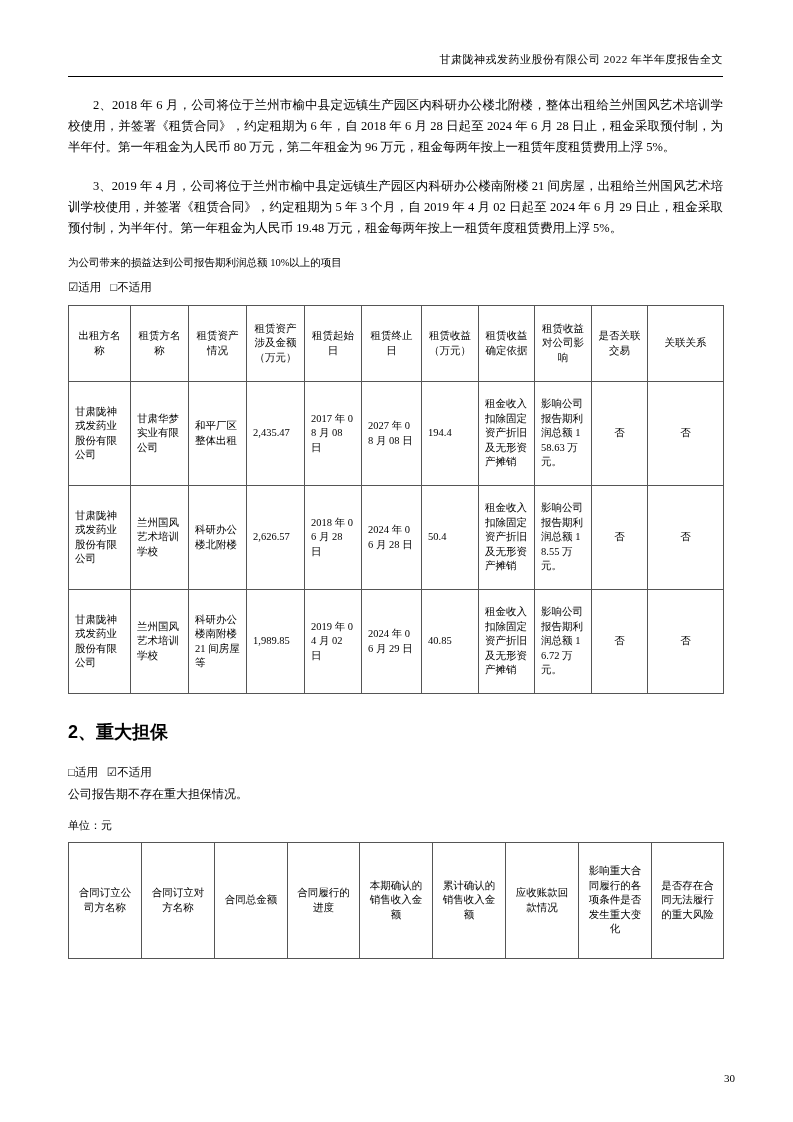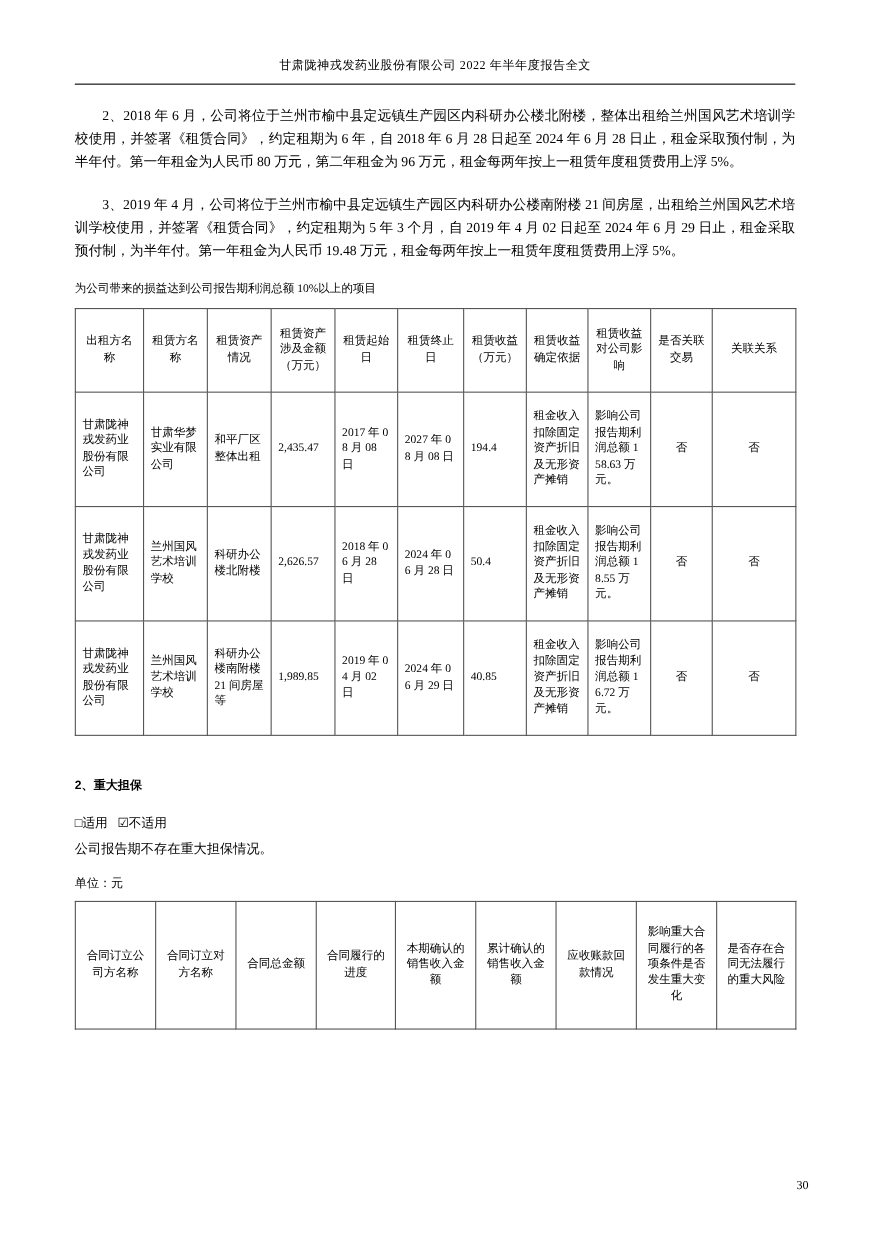--- a/index.html
+++ b/index.html
@@ -9,21 +9,21 @@
     width: 793px;
     height: 1122px;
     margin: 0 auto;
     background: #ffffff;
     font-family: "Liberation Serif", "DejaVu Serif", serif;
     color: #000;
     padding: 52px 70px 0 68px;
     overflow: hidden;
   }
   .page-header {
-    text-align: center;
+    text-align: right;
     font-size: 11px;
     letter-spacing: 0.5px;
     padding-bottom: 9px;
     border-bottom: 1px solid #000;
   }
   .body-para {
     margin: 18px 0 10px 0;
     font-size: 12.5px;
     line-height: 21px;
     text-align: justify;
@@ -59,22 +59,22 @@
     font-weight: normal;
     text-align: center;
   }
   .lease-table thead th { height: 76px; }
   .lease-table td { text-align: left; height: 104px; }
   .lease-table td:nth-child(7) { text-align: left; }
   .lease-table td:nth-child(10),
   .lease-table td:nth-child(11) { text-align: center; }
   .contracts-table thead th { height: 116px; }
   .section-heading {
-    margin: 37px 0 0 0;
-    font-size: 11px;
+    margin: 26px 0 0 0;
+    font-size: 18px;
     font-weight: bold;
     font-family: "Liberation Sans", "DejaVu Sans", sans-serif;
   }
   .body-line {
     margin: 4px 0 0 0;
     font-size: 12px;
     line-height: 19px;
   }
   .checkbox-line.mt { margin-top: 20px; }
   .unit-line {
@@ -97,20 +97,24 @@
 
   <div class="page-header">
     <span>甘肃陇神戎发药业股份有限公司 2022 年半年度报告全文</span>
   </div>
 
   <p class="body-para">2、2018 年 6 月，公司将位于兰州市榆中县定远镇生产园区内科研办公楼北附楼，整体出租给兰州国风艺术培训学校使用，并签署《租赁合同》，约定租期为 6 年，自 2018 年 6 月 28 日起至 2024 年 6 月 28 日止，租金采取预付制，为半年付。第一年租金为人民币 80 万元，第二年租金为 96 万元，租金每两年按上一租赁年度租赁费用上浮 5%。</p>
   <p class="body-para">3、2019 年 4 月，公司将位于兰州市榆中县定远镇生产园区内科研办公楼南附楼 21 间房屋，出租给兰州国风艺术培训学校使用，并签署《租赁合同》，约定租期为 5 年 3 个月，自 2019 年 4 月 02 日起至 2024 年 6 月 29 日止，租金采取预付制，为半年付。第一年租金为人民币 19.48 万元，租金每两年按上一租赁年度租赁费用上浮 5%。</p>
 
   <p class="small-note">为公司带来的损益达到公司报告期利润总额 10%以上的项目</p>
 
+  <p class="checkbox-line">
+    <span class="checkbox-part">☑适用</span>
+    <span class="checkbox-part">□不适用</span>
+  </p>
 
   <table class="data-table lease-table" data-table="lease_table">
     <colgroup>
       <col style="width:62px">
         <col style="width:58px">
         <col style="width:58px">
       <col style="width:58px">
         <col style="width:57px">
         <col style="width:60px">
       <col style="width:57px">

